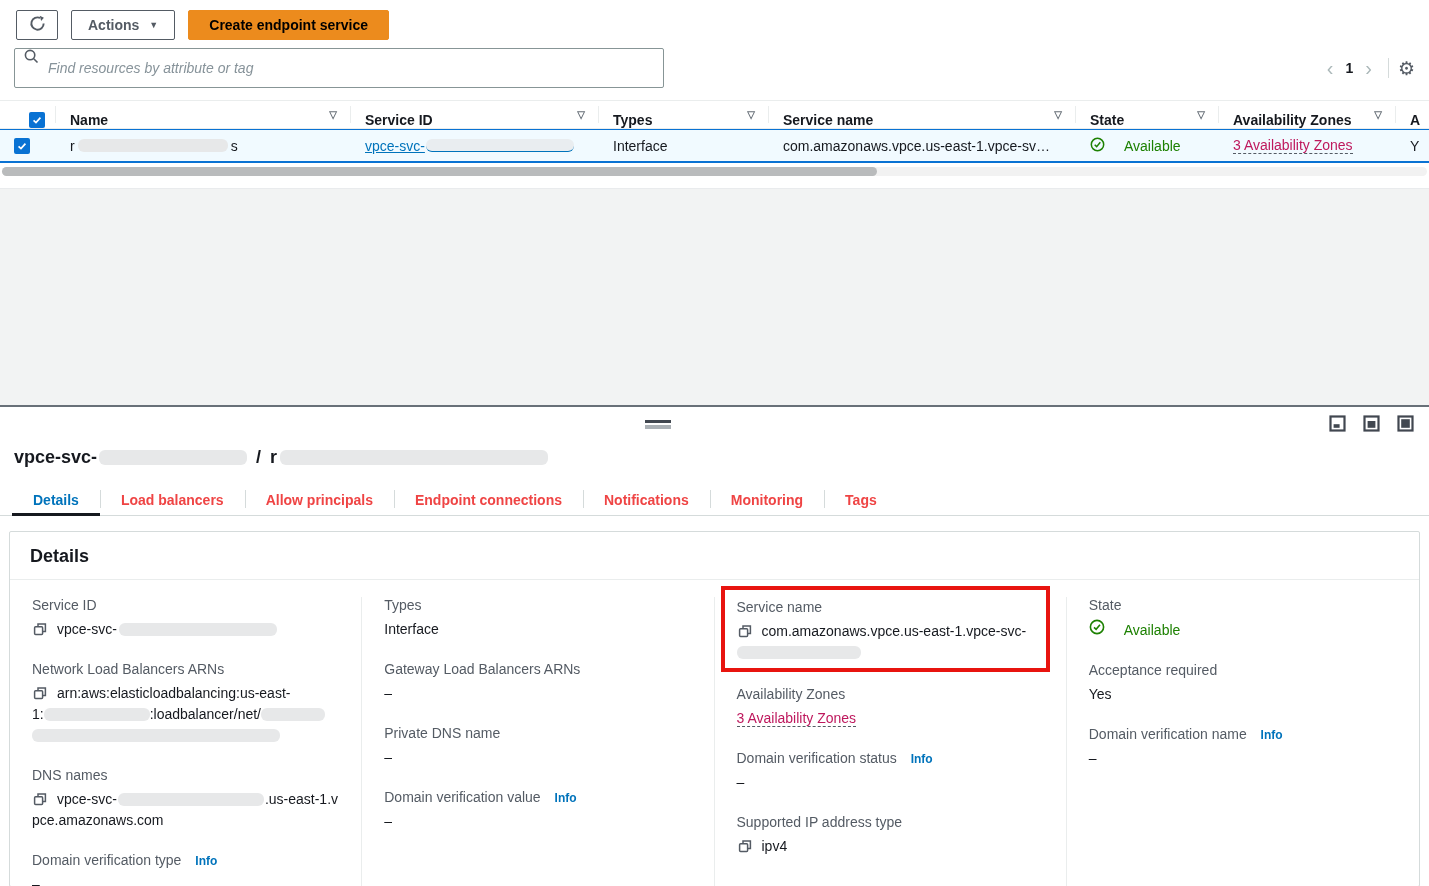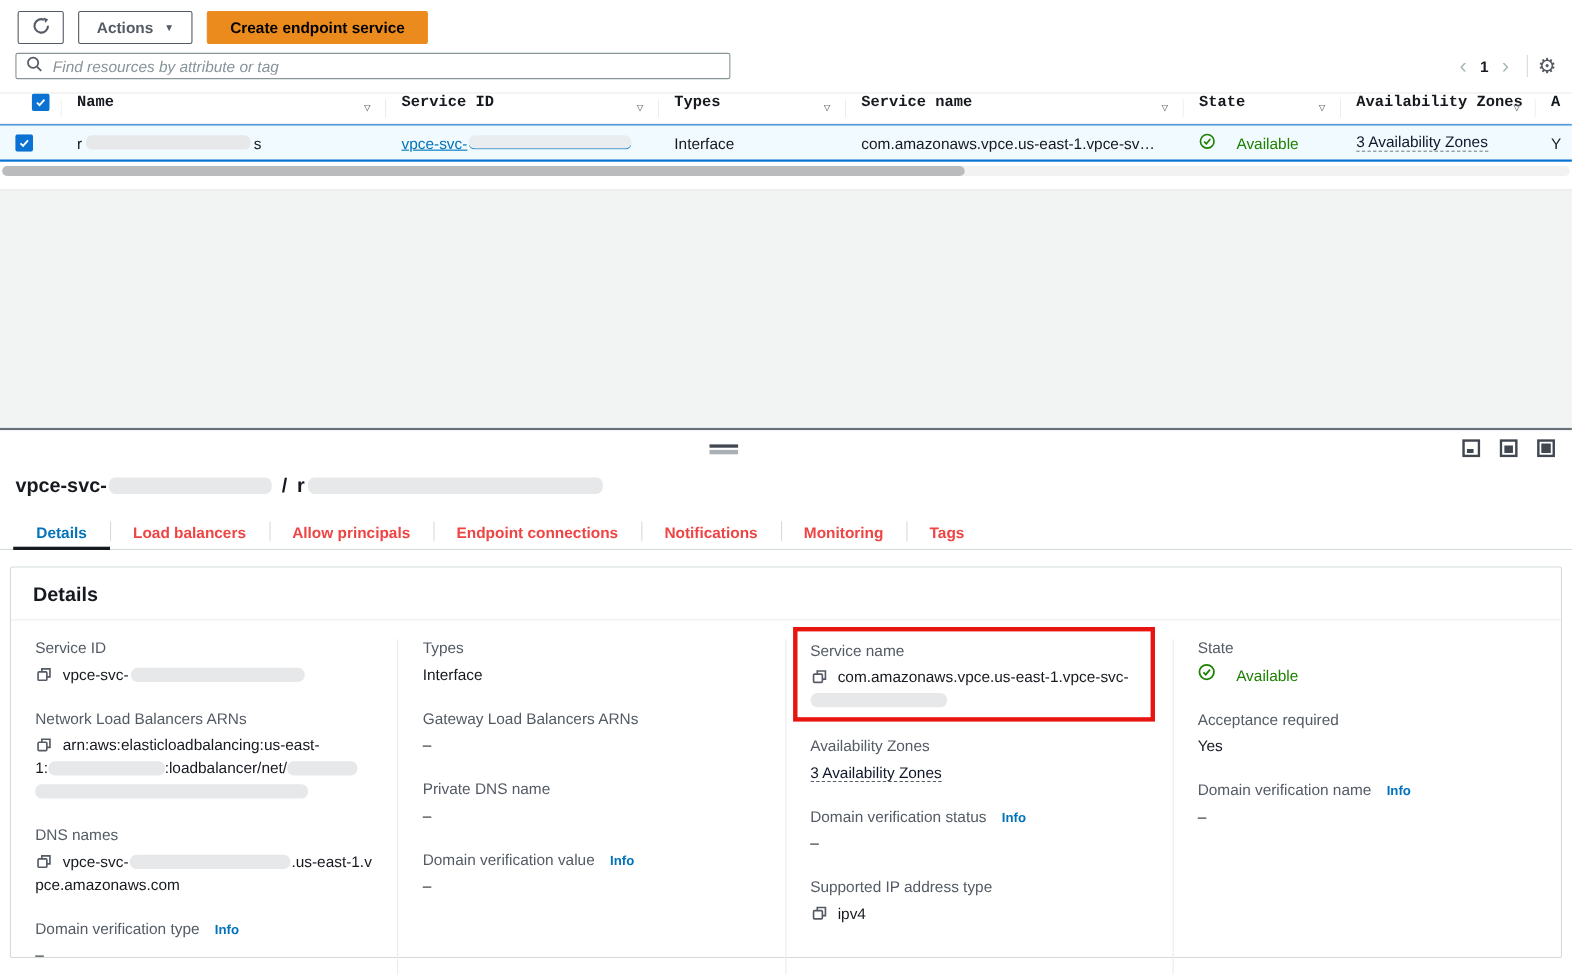--- a/index.html
+++ b/index.html
@@ -22,44 +22,44 @@
   .count{font-weight:400;margin-left:6px;}
   .info-link{color:var(--link-blue);font-size:12px;font-weight:700;margin-left:10px;text-decoration:none;cursor:pointer;}
   .header-actions{display:flex;gap:13px;align-items:center;}
   .btn{height:30px;border:1px solid #545b64;background:#fff;border-radius:2px;font-weight:700;
        color:#545b64;font-size:14px;display:flex;align-items:center;padding:0 16px;cursor:pointer;font-family:inherit;}
   .btn-icon{width:42px;justify-content:center;padding:0;}
   .btn-primary{background:var(--accent-orange);border-color:var(--accent-orange);color:#000000;padding:0 20px;}
   .caret{font-size:9px;margin-left:10px;color:#545b64;}
 
   .controls-row{display:flex;justify-content:space-between;align-items:center;padding:8px 14px 0 14px;}
-  .search-box{position:relative;width:650px;height:24px;border:1px solid #879596;border-radius:2px;display:flex;align-items:center;background:#fff;}
+  .search-box{position:relative;width:650px;height:40px;border:1px solid #879596;border-radius:2px;display:flex;background:#fff;}
   .search-box svg{margin:0 7px 0 9px;flex:none;}
   .search-box input{border:none;outline:none;flex:1;font-size:14px;color:#16191f;font-family:inherit;background:transparent;}
   .search-box input::placeholder{color:#87939a;font-style:italic;}
   .pagination{display:flex;align-items:center;}
   .page-btn{background:none;border:none;font-size:20px;color:#aab7b8;cursor:pointer;padding:0 7px;line-height:1;font-family:inherit;}
   .page-num{color:#16191f;font-weight:700;font-size:14px;padding:0 5px;cursor:pointer;background:none;border:none;font-family:inherit;}
   .pag-divider{width:1px;height:20px;background:#d5dbdb;margin:0 9px;}
   .gear-btn{background:none;border:none;font-size:19px;color:#545b64;cursor:pointer;line-height:1;padding:0;}
 
   .table{margin-top:12px;}
   .thead,.trow{display:grid;grid-template-columns:55px 295px 248px 170px 307px 143px 177px 1fr;align-items:center;}
   .thead{height:29px;border-top:1px solid #eaeded;border-bottom:1px solid #eaeded;}
-  .th{position:relative;height:100%;display:flex;align-items:flex-start;padding-left:15px;font-weight:700;font-size:14px;color:#16191f;overflow:hidden;white-space:nowrap;font-family:Liberation Mono, monospace;}
+  .th{position:relative;height:100%;display:flex;align-items:flex-end;padding-left:15px;font-weight:700;font-size:14px;color:#16191f;overflow:hidden;white-space:nowrap;}
   .th:not(:first-child)::before{content:"";position:absolute;left:0;top:5px;bottom:5px;width:1px;background:#eaeded;}
   .filter{position:absolute;right:13px;font-size:10px;color:#687078;cursor:pointer;top:50%;transform:translateY(-52%);}
   .trow{height:34px;background:#f1faff;border-top:1px solid var(--selection-blue);border-bottom:2px solid var(--selection-blue);}
   .td{padding-left:15px;font-size:14px;display:flex;align-items:center;overflow:hidden;white-space:nowrap;}
   .checkbox{width:16px;height:16px;border-radius:2px;background:var(--selection-blue);display:flex;align-items:center;justify-content:center;margin-left:14px;cursor:pointer;flex:none;}
   .cell-link{color:var(--link-blue);text-decoration:underline;cursor:pointer;display:inline-flex;align-items:center;}
   .redact{display:inline-block;height:13px;background:#e7e8e9;border-radius:6px;vertical-align:-2px;}
   .link-redact{border-bottom:1px solid var(--link-blue);background:#e9edf0;margin-left:1px;}
   .status{color:var(--success-green);display:inline-flex;align-items:center;gap:19px;}
-  .az-link{color:#0f172a;border-bottom:1px dashed #545b64;cursor:pointer;text-decoration:none;}
+  .az-link{color:#be185d;border-bottom:1px dashed #545b64;cursor:pointer;text-decoration:none;}
   .hscroll{height:9px;margin:4px 2px 0;background:#f2f2f2;border-radius:5px;position:relative;}
   .hthumb{position:absolute;left:0;top:0;height:9px;width:875px;background:#b9bbbc;border-radius:5px;cursor:pointer;}
 
   .gray-gap{height:217px;background:#f2f3f3;border-top:1px solid #e9ebed;margin-top:12px;}
 
   
   .split-panel{position:relative;border-top:2px solid #687078;height:492px;background:#fff;}
   .drag-handle{position:absolute;left:645px;top:13px;display:flex;flex-direction:column;gap:2px;cursor:row-resize;background:none;border:none;padding:0;}
   .drag-handle .bar1{width:26px;height:3px;background:#414750;display:block;}
   .drag-handle .bar2{width:26px;height:4px;background:#aab0b5;display:block;}

